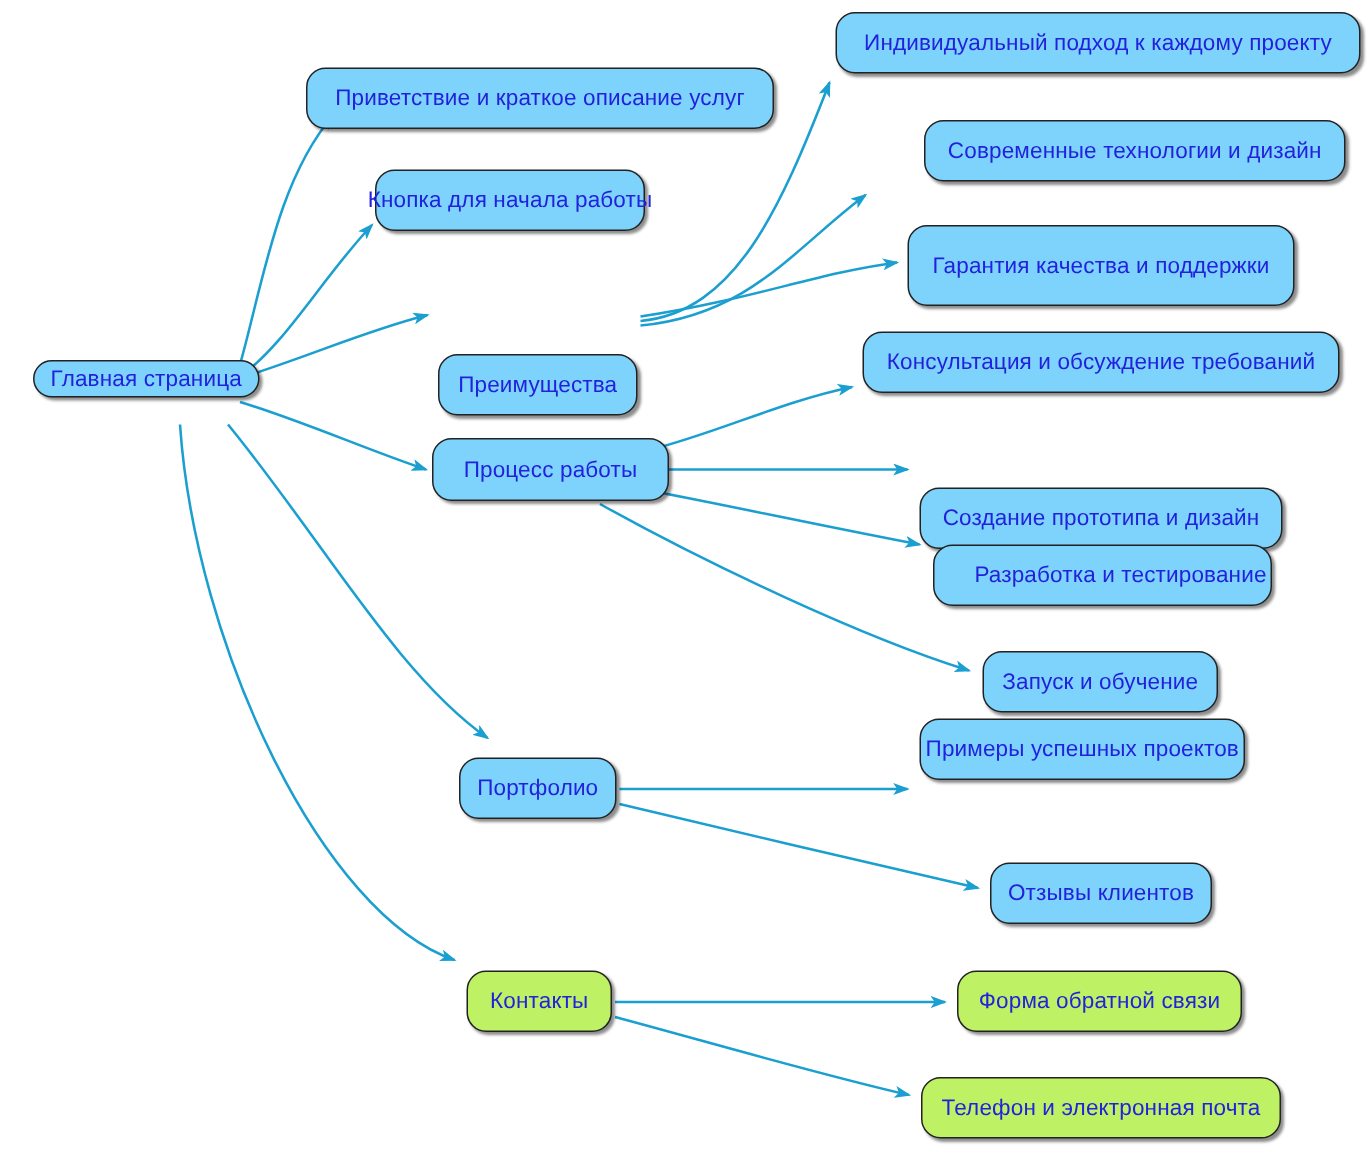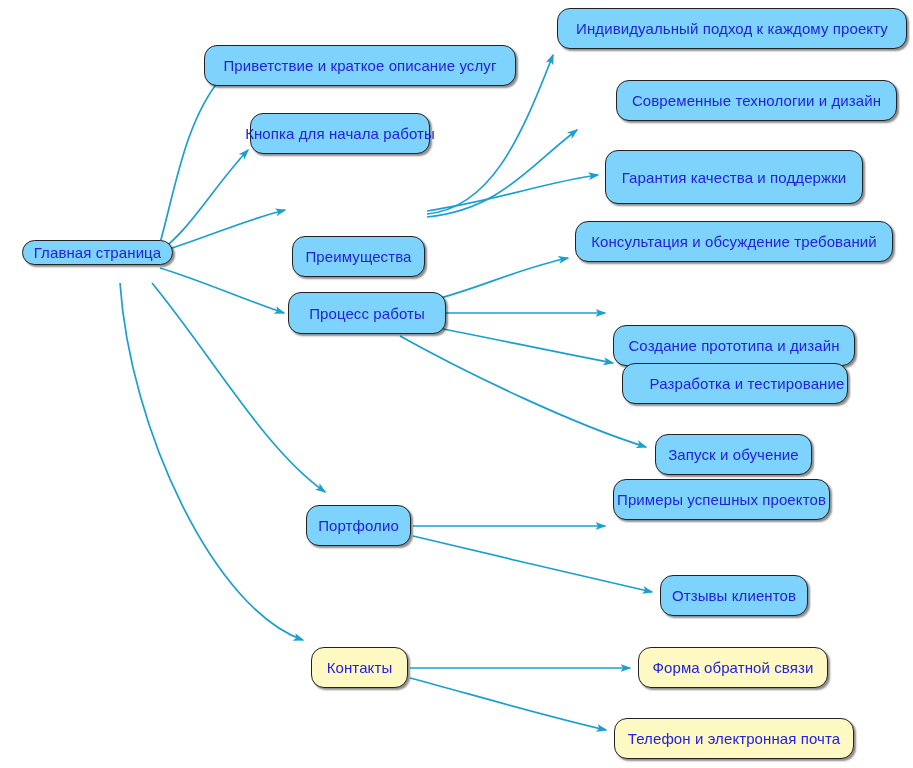--- a/index.html
+++ b/index.html
@@ -35,21 +35,21 @@
     border: 1.6px solid #222222;
     border-radius: 13px;
     box-shadow: 2px 2px 2px rgba(0,0,0,0.45);
     font-size: 15px;
     line-height: 1;
     white-space: nowrap;
     letter-spacing: 0.1px;
     color: #2222dd;
   }
   .node.fill-blue  { background: #7dd3fc; }
-  .node.fill-green { background: #fef9c3; }
+  .node.fill-green { background: #bef264; }
 </style>
 </head>
 <body>
 
 <div id="diagram">
   <svg id="edge-layer" viewBox="0 0 913 768">
     <defs>
       <marker id="arrow" markerWidth="11" markerHeight="8" refX="9.5" refY="4" orient="auto" markerUnits="userSpaceOnUse">
         <path d="M0,0 L11,4 L0,8 L2.6,4 Z" fill="#1b9fd0"></path>
       </marker>

